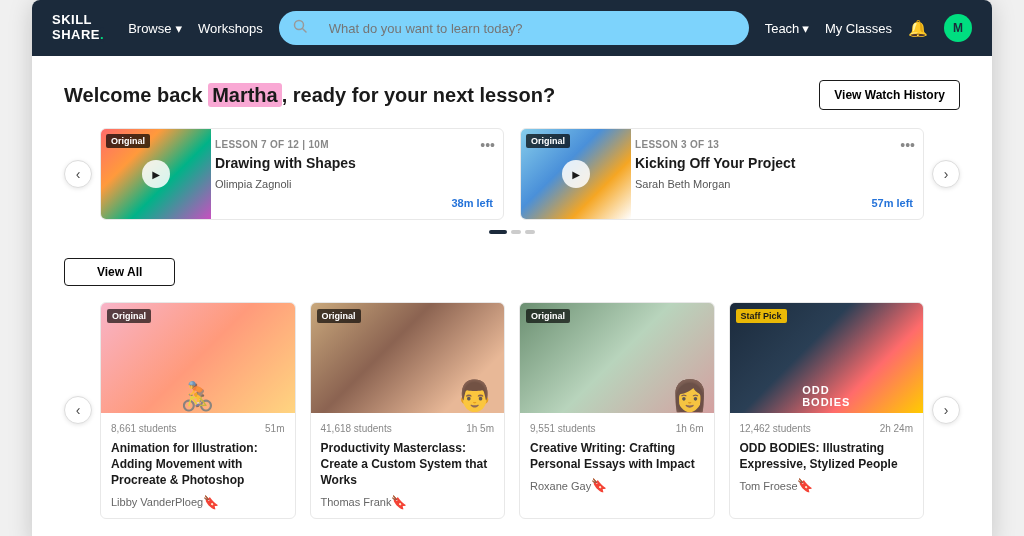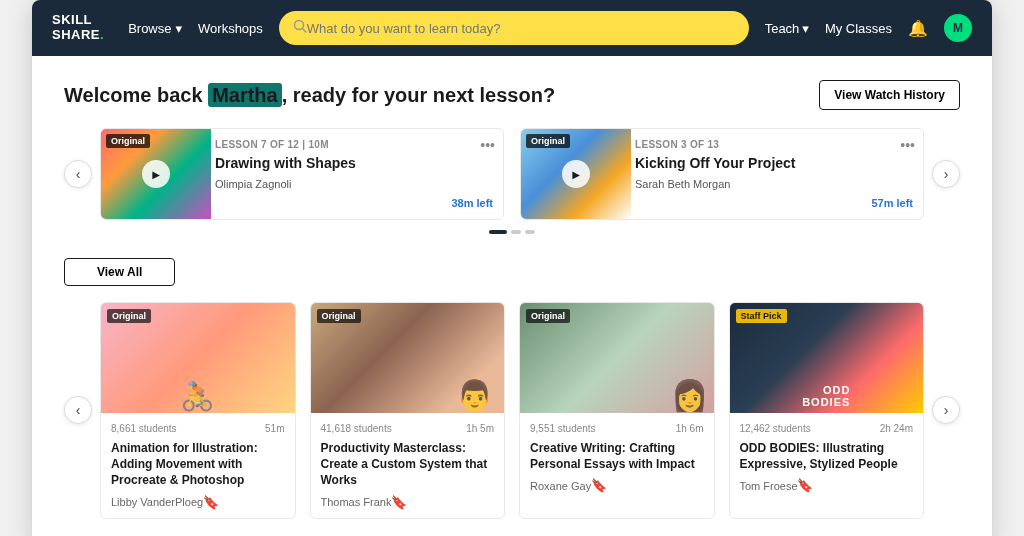--- a/index.html
+++ b/index.html
@@ -50,27 +50,27 @@
       white-space: nowrap;
     }
     .nav-workshops {
       color: #fff;
       font-size: 13px;
       cursor: pointer;
       white-space: nowrap;
     }
     .search-bar {
       flex: 1;
-      background: #fde047;
+      background: #7dd3fc;
       border-radius: 20px;
       display: flex;
       align-items: center;
       padding: 0 14px;
       height: 34px;
-      gap: 0;
+      gap: 22px;
       justify-content: space-between;
     }
     .search-bar input {
       border: none;
       outline: none;
       font-size: 13px;
       color: #555;
       width: 100%;
       background: transparent;
     }
@@ -128,21 +128,21 @@
       align-items: center;
       justify-content: space-between;
       margin-bottom: 18px;
     }
     .welcome-title {
       font-size: 20px;
       font-weight: 700;
       color: #1a1a1a;
     }
     .welcome-title .name-highlight {
-      background: #0f766e;
+      background: #f9a8d4;
       border-radius: 3px;
       padding: 1px 4px;
       color: #1a1a1a;
     }
     .view-history-btn {
       border: 1px solid #1a1a1a;
       background: #fff;
       padding: 7px 14px;
       font-size: 12px;
       font-weight: 600;
@@ -549,21 +549,21 @@
             <div class="rec-author-row">
               <span class="rec-author">Roxane Gay</span>
               <span class="bookmark-icon">🔖</span>
             </div>
           </div>
         </div>
 
         <div class="rec-card">
           <div class="rec-thumb rec-thumb-4">
             <div class="rec-badge staff-pick">Staff Pick</div>
-            <div style="position:absolute;bottom:5px;left:50%;transform:translateX(-50%);color:#fff;font-size:11px;font-weight:900;text-align:right;line-height:1.1;letter-spacing:1px">ODD<br>BODIES</div>
+            <div style="position:absolute;bottom:5px;left:50%;transform:translateX(-50%);color:#fff;font-size:11px;font-weight:900;text-align:left;line-height:1.1;letter-spacing:1px">ODD<br>BODIES</div>
           </div>
           <div class="rec-info">
             <div class="rec-stats">
               <span>12,462 students</span>
               <span>2h 24m</span>
             </div>
             <div class="rec-title">ODD BODIES: Illustrating Expressive, Stylized People</div>
             <div class="rec-author-row">
               <span class="rec-author">Tom Froese</span>
               <span class="bookmark-icon">🔖</span>

